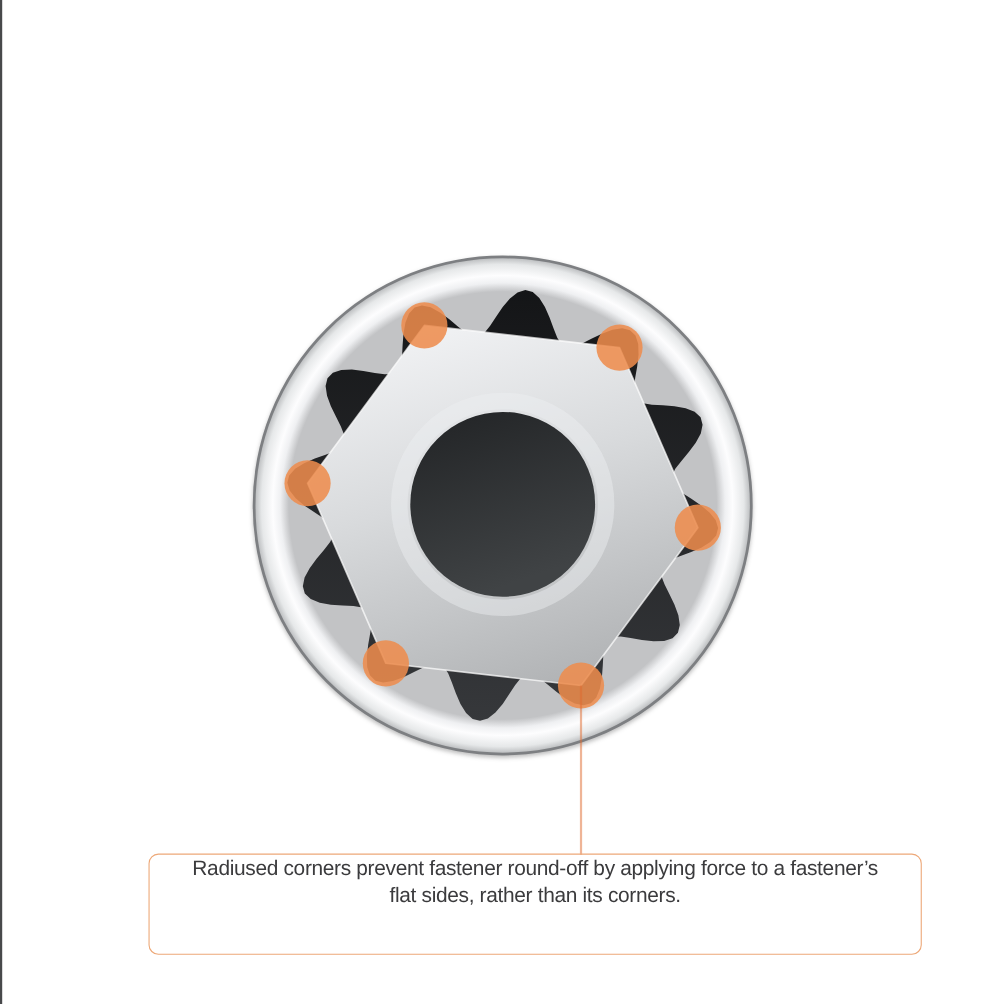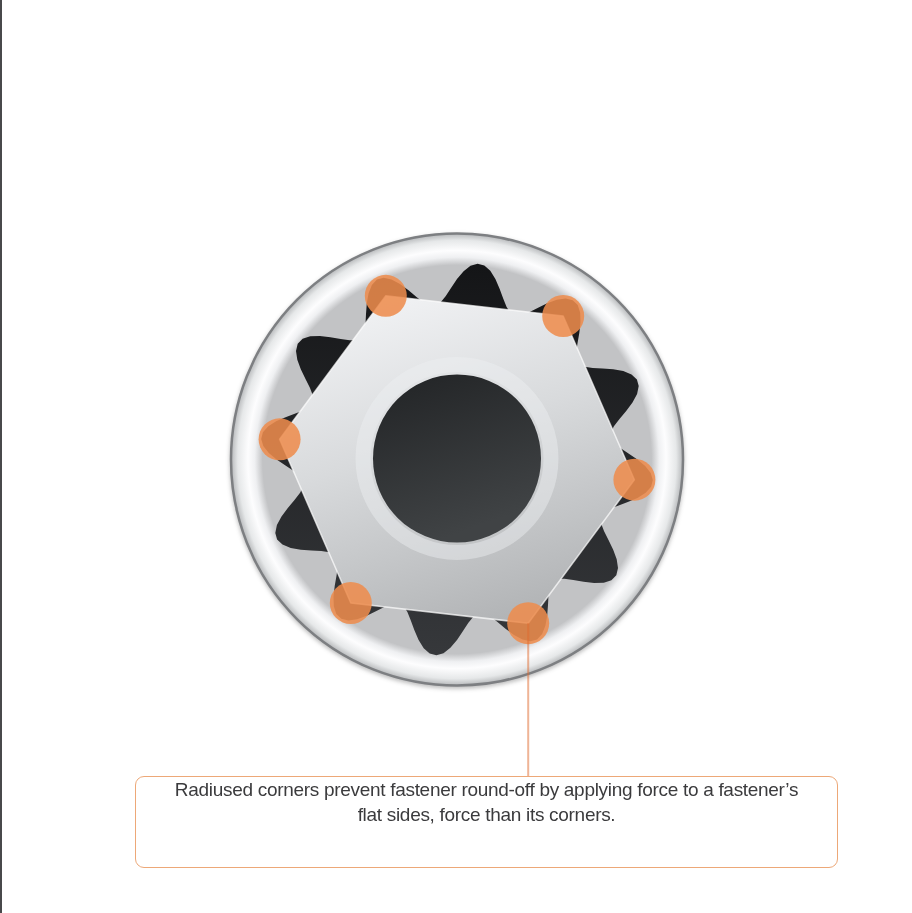--- a/index.html
+++ b/index.html
@@ -73,14 +73,14 @@
       <circle cx="279.6" cy="439.3" r="21" fill="#ee8c4d" fill-opacity="0.87"></circle>
       <circle cx="385.8" cy="295.8" r="21" fill="#ee8c4d" fill-opacity="0.87"></circle>
       <circle cx="563.2" cy="316.0" r="21" fill="#ee8c4d" fill-opacity="0.87"></circle>
     </g>
 
   <line id="leader" stroke="#e06a2d" x1="528.2" x2="528.2" y1="623.2" y2="777" stroke-width="2" stroke-opacity="0.5"></line>
 </svg>
 
 <div id="callout-box" style="border-color: rgb(237, 168, 120);">
   <div class="callout-line" style="color: rgb(59, 59, 61);">Radiused corners prevent fastener round-off by applying force to a fastener’s</div>
-  <div class="callout-line" style="color: rgb(59, 59, 61);">flat sides, force than its corners.</div>
+  <div class="callout-line" style="color: rgb(59, 59, 61);">flat sides, rather than its corners.</div>
 </div>
 
 </body></html>

